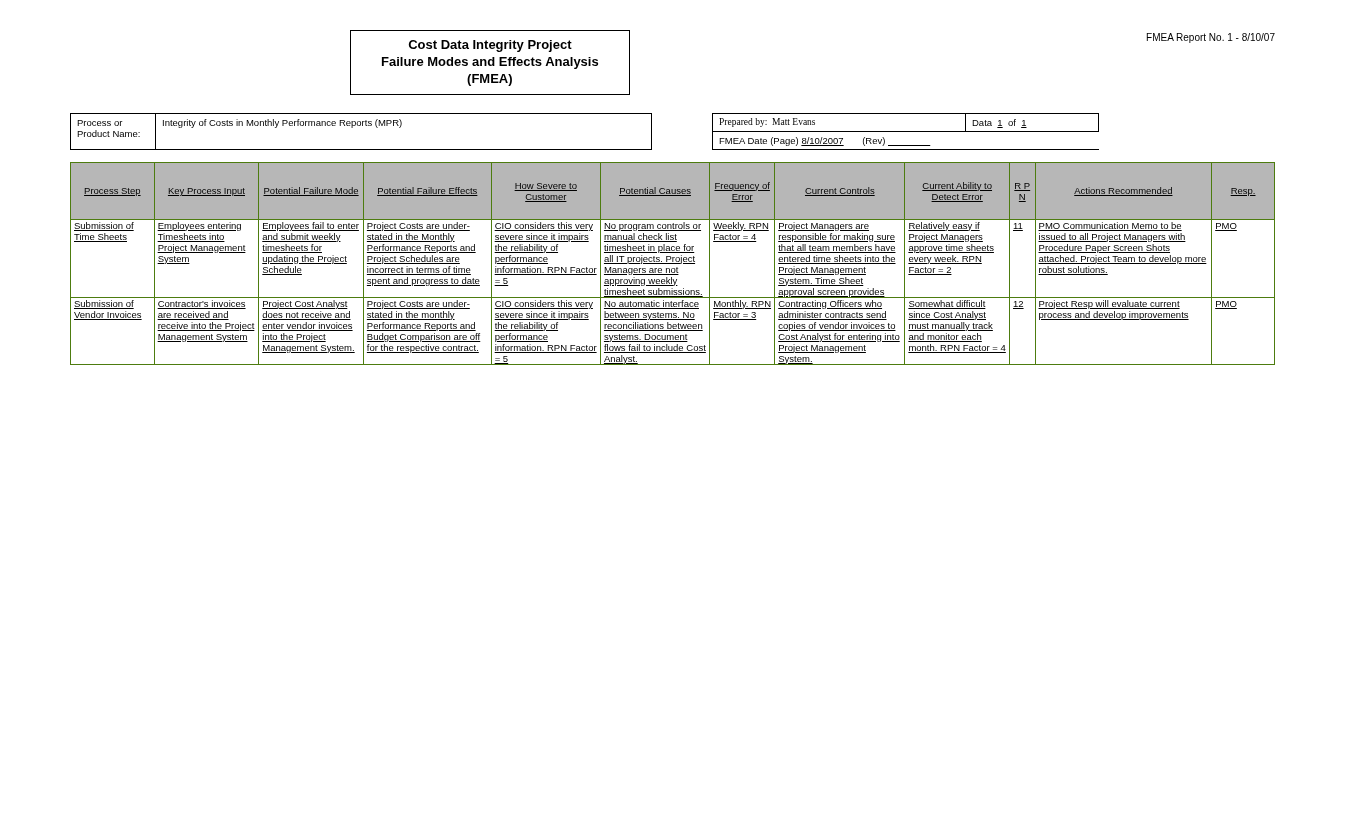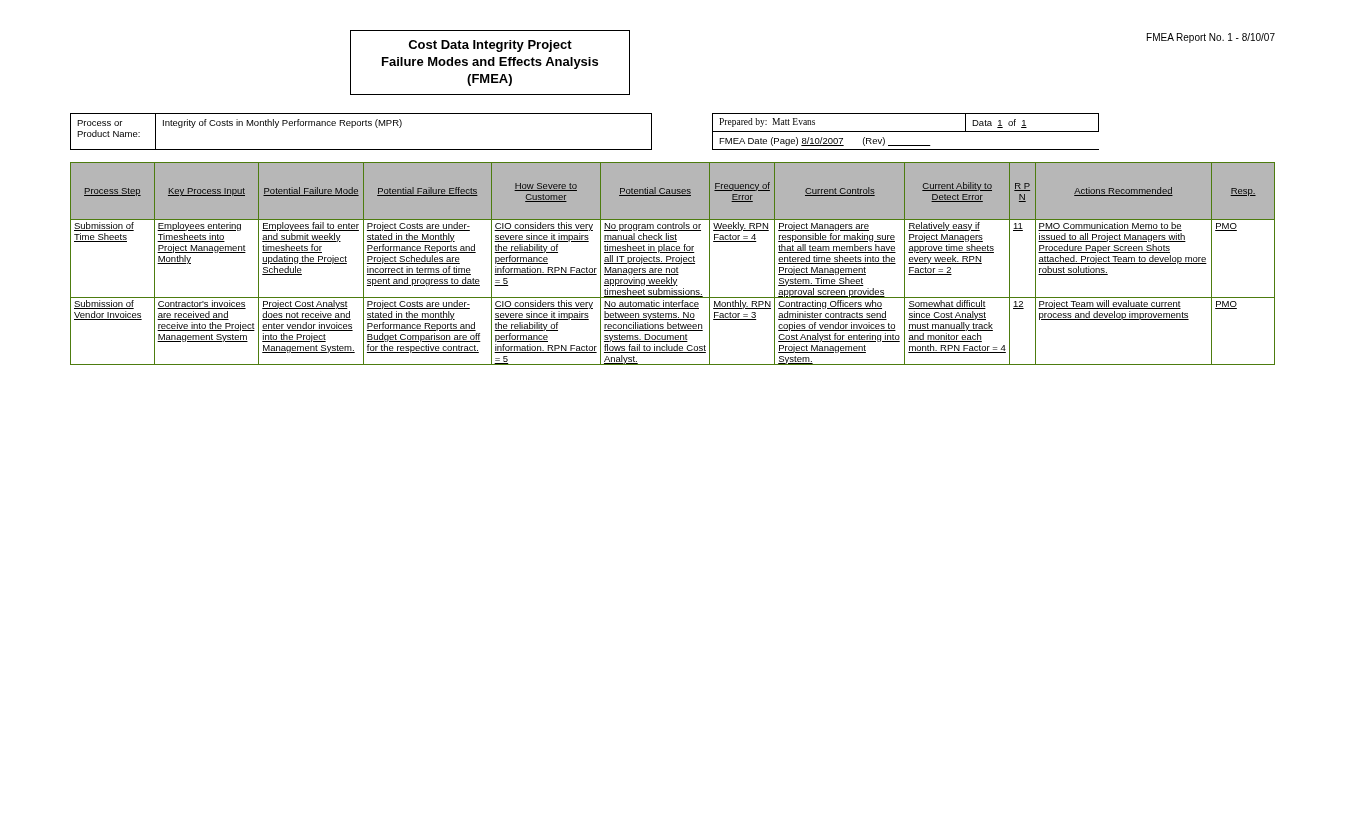--- a/index.html
+++ b/index.html
@@ -170,21 +170,21 @@
       <th>Current Controls</th>
       <th>Current Ability to Detect Error</th>
       <th>R P N</th>
       <th>Actions Recommended</th>
       <th>Resp.</th>
     </tr>
   </thead>
   <tbody id="fmea-body">
       <tr>
         <td>Submission of Time Sheets</td>
-        <td>Employees entering Timesheets into Project Management Monthly</td>
+        <td>Employees entering Timesheets into Project Management System</td>
         <td>Employees fail to enter and submit weekly timesheets for updating the Project Schedule</td>
         <td>Project Costs are under-stated in the Monthly Performance Reports and Project Schedules are incorrect in terms of time spent and progress to date</td>
         <td>CIO considers this very severe since it impairs the reliability of performance information. RPN Factor = 5</td>
         <td>No program controls or manual check list timesheet in place for all IT projects. Project Managers are not approving weekly timesheet submissions.</td>
         <td>Weekly. RPN Factor = 4</td>
         <td>Project Managers are responsible for making sure that all team members have entered time sheets into the Project Management System. Time Sheet approval screen provides</td>
         <td>Relatively easy if Project Managers approve time sheets every week. RPN Factor = 2</td>
         <td class="rpn-cell">11</td>
         <td>PMO Communication Memo to be issued to all Project Managers with Procedure Paper Screen Shots attached. Project Team to develop more robust solutions.</td>
         <td>PMO</td>
@@ -193,17 +193,17 @@
         <td>Submission of Vendor Invoices</td>
         <td>Contractor's invoices are received and receive into the Project Management System</td>
         <td>Project Cost Analyst does not receive and enter vendor invoices into the Project Management System.</td>
         <td>Project Costs are under-stated in the monthly Performance Reports and Budget Comparison are off for the respective contract.</td>
         <td>CIO considers this very severe since it impairs the reliability of performance information. RPN Factor = 5</td>
         <td>No automatic interface between systems. No reconciliations between systems. Document flows fail to include Cost Analyst.</td>
         <td>Monthly. RPN Factor = 3</td>
         <td>Contracting Officers who administer contracts send copies of vendor invoices to Cost Analyst for entering into Project Management System.</td>
         <td>Somewhat difficult since Cost Analyst must manually track and monitor each month. RPN Factor = 4</td>
         <td class="rpn-cell">12</td>
-        <td>Project Team will evaluate current process and develop improvements</td>
+        <td>Project Resp will evaluate current process and develop improvements</td>
         <td>PMO</td>
       </tr>
     </tbody>
 </table>
 
 </body></html>

